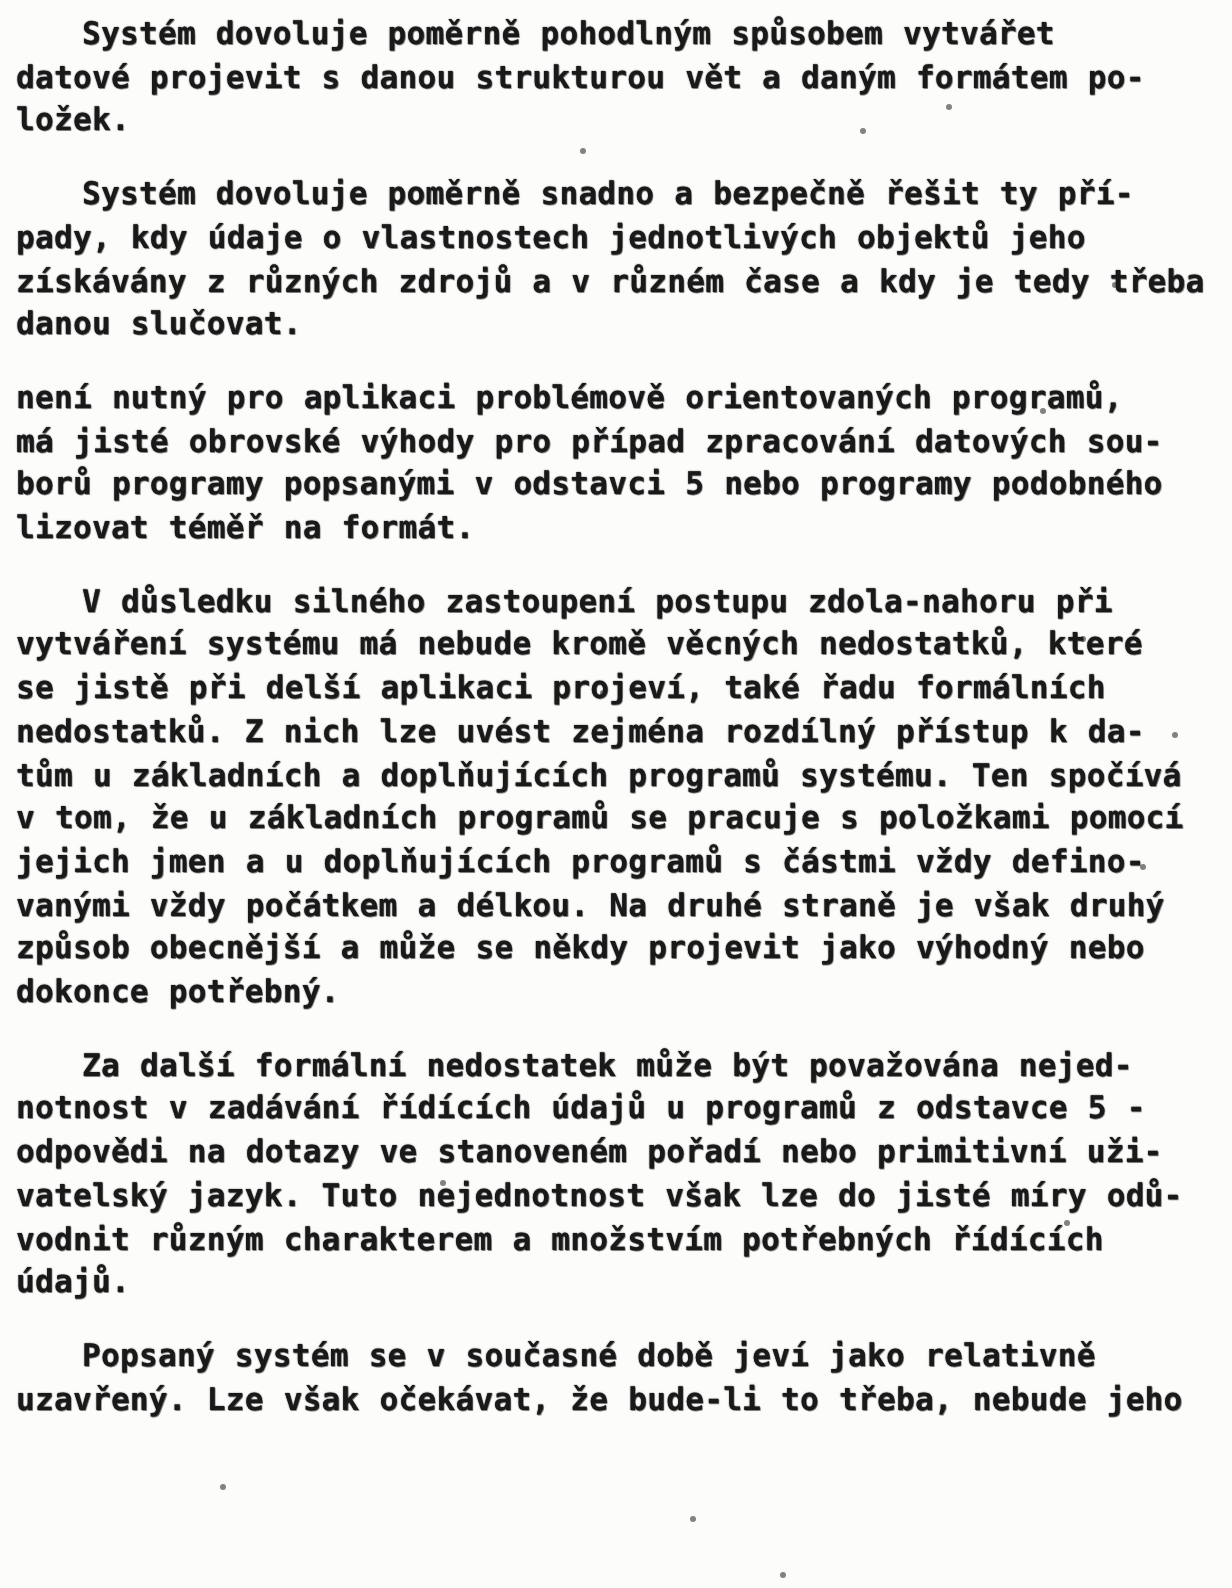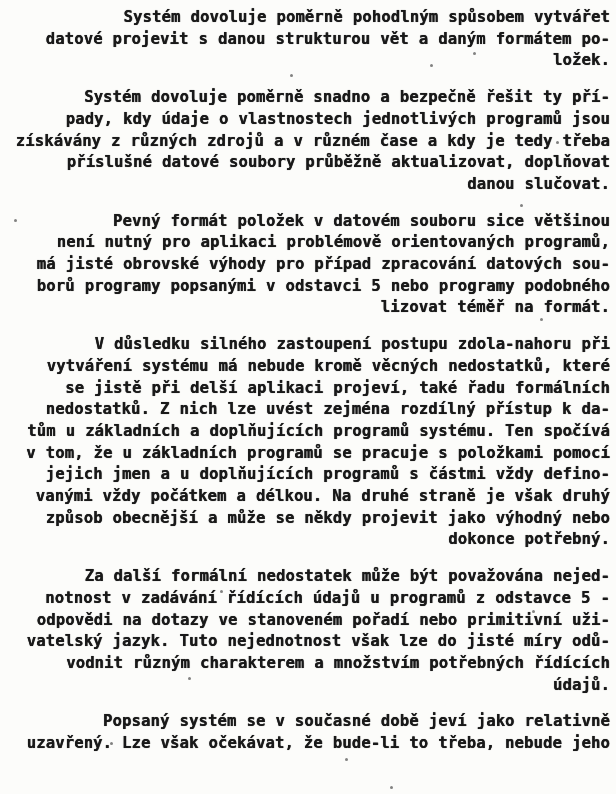--- a/index.html
+++ b/index.html
@@ -28,21 +28,20 @@
     text-shadow: 0 0 0.7px rgba(15,15,15,0.85), 0.4px 0.4px 0 rgba(25,25,25,0.45);
     letter-spacing: 0.1px;
     word-spacing: 0.5px;
   }
   .para {
     margin: 0 0 15px 0;
   }
   .line {
     display: block;
     white-space: pre;
-    text-align: right;
   }
   .line.first {
     padding-left: 33px;
   }
   .speck {
     position: absolute;
     width: 3px;
     height: 3px;
     border-radius: 50%;
     background: rgba(30,30,30,0.55);
@@ -53,27 +52,25 @@
 
 <div class="page" style="background: rgb(252, 252, 250);">
   <div class="doc-text" id="doc-text" style="color: rgb(25, 25, 25);">
       <p class="para">
         <span class="line first">Systém dovoluje poměrně pohodlným spůsobem vytvářet</span>
         <span class="line">datové projevit s danou strukturou vět a daným formátem po-</span>
         <span class="line">ložek.</span>
       </p>
       <p class="para">
         <span class="line first">Systém dovoluje poměrně snadno a bezpečně řešit ty pří-</span>
-        <span class="line">pady, kdy údaje o vlastnostech jednotlivých programů jsou</span>
+        <span class="line">pady, kdy údaje o vlastnostech jednotlivých objektů jeho</span>
         <span class="line">získávány z různých zdrojů a v různém čase a kdy je tedy třeba</span>
-        <span class="line">příslušné datové soubory průběžně aktualizovat, doplňovat</span>
         <span class="line">danou slučovat.</span>
       </p>
       <p class="para">
-        <span class="line first">Pevný formát položek v datovém souboru sice většinou</span>
         <span class="line">není nutný pro aplikaci problémově orientovaných programů,</span>
         <span class="line">má jisté obrovské výhody pro případ zpracování datových sou-</span>
         <span class="line">borů programy popsanými v odstavci 5 nebo programy podobného</span>
         <span class="line">lizovat téměř na formát.</span>
       </p>
       <p class="para">
         <span class="line first">V důsledku silného zastoupení postupu zdola-nahoru při</span>
         <span class="line">vytváření systému má nebude kromě věcných nedostatků, které</span>
         <span class="line">se jistě při delší aplikaci projeví, také řadu formálních</span>
         <span class="line">nedostatků. Z nich lze uvést zejména rozdílný přístup k da-</span>

